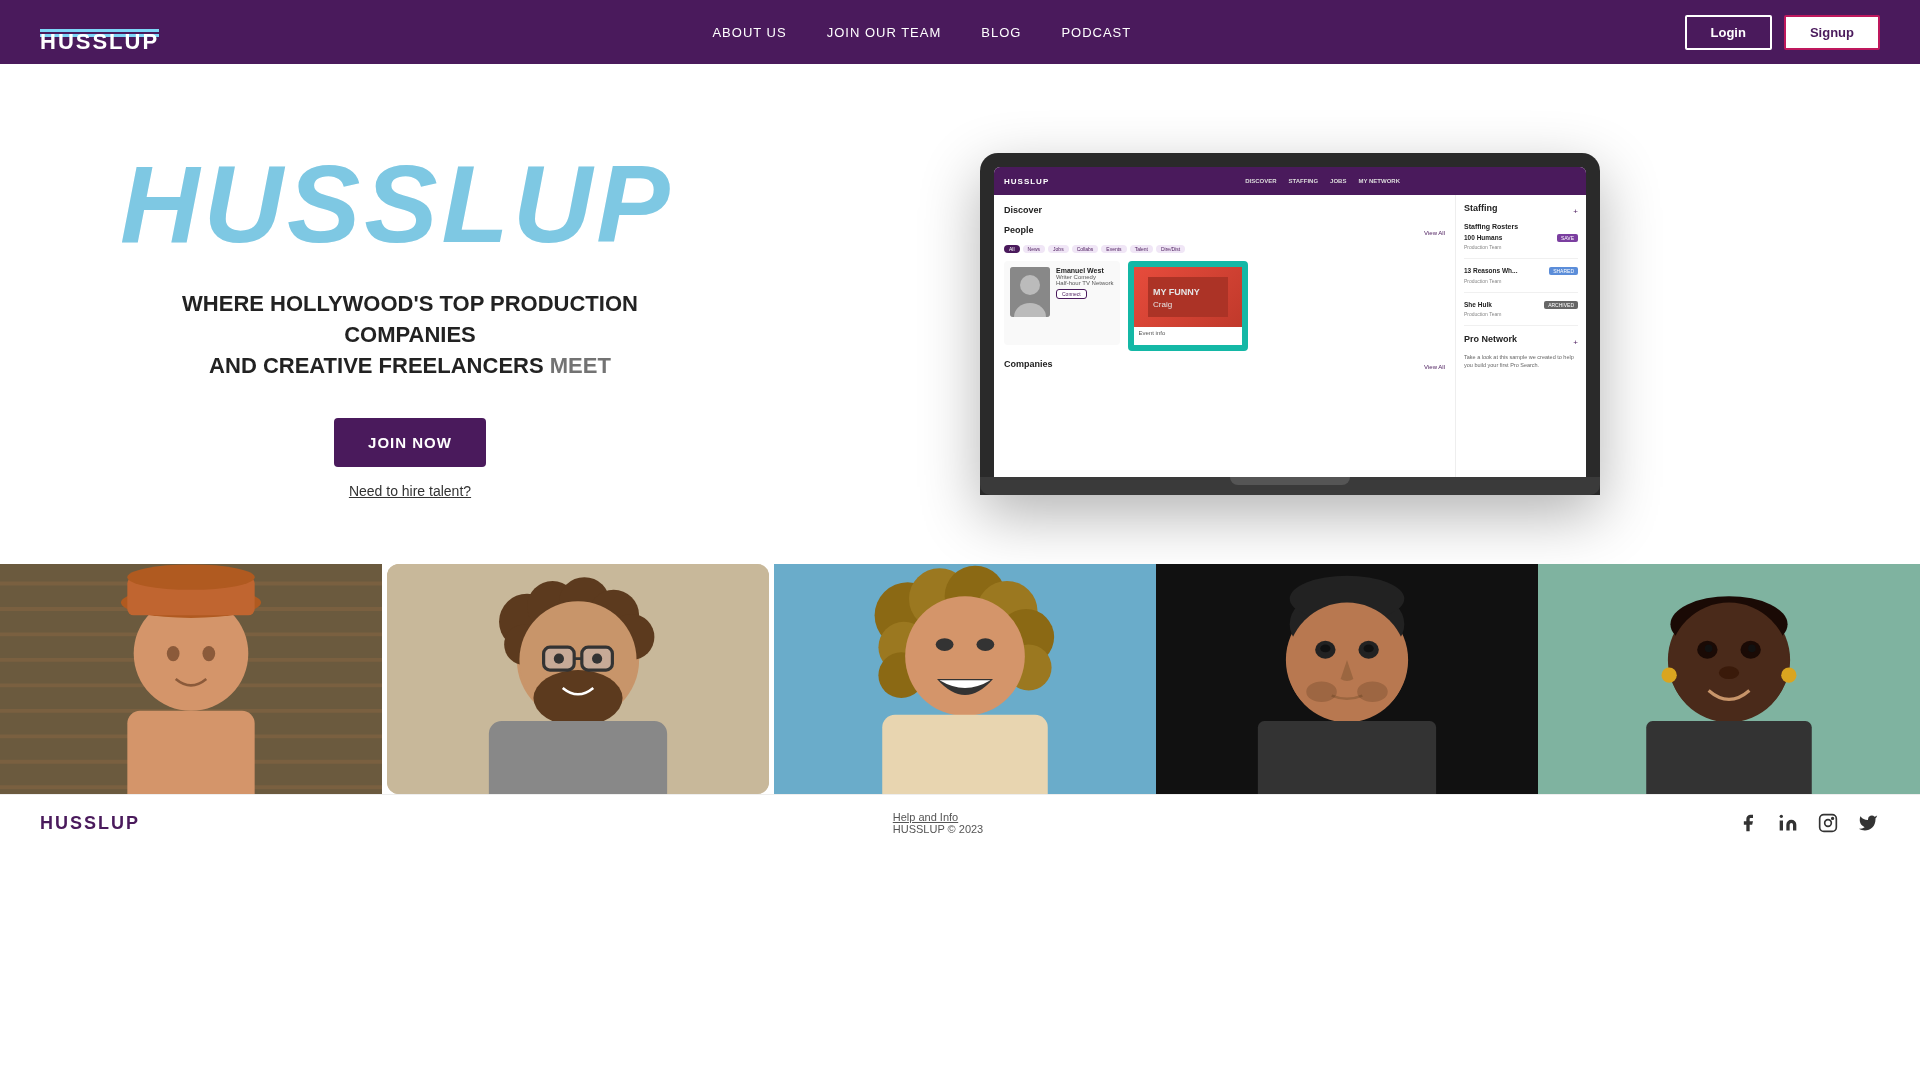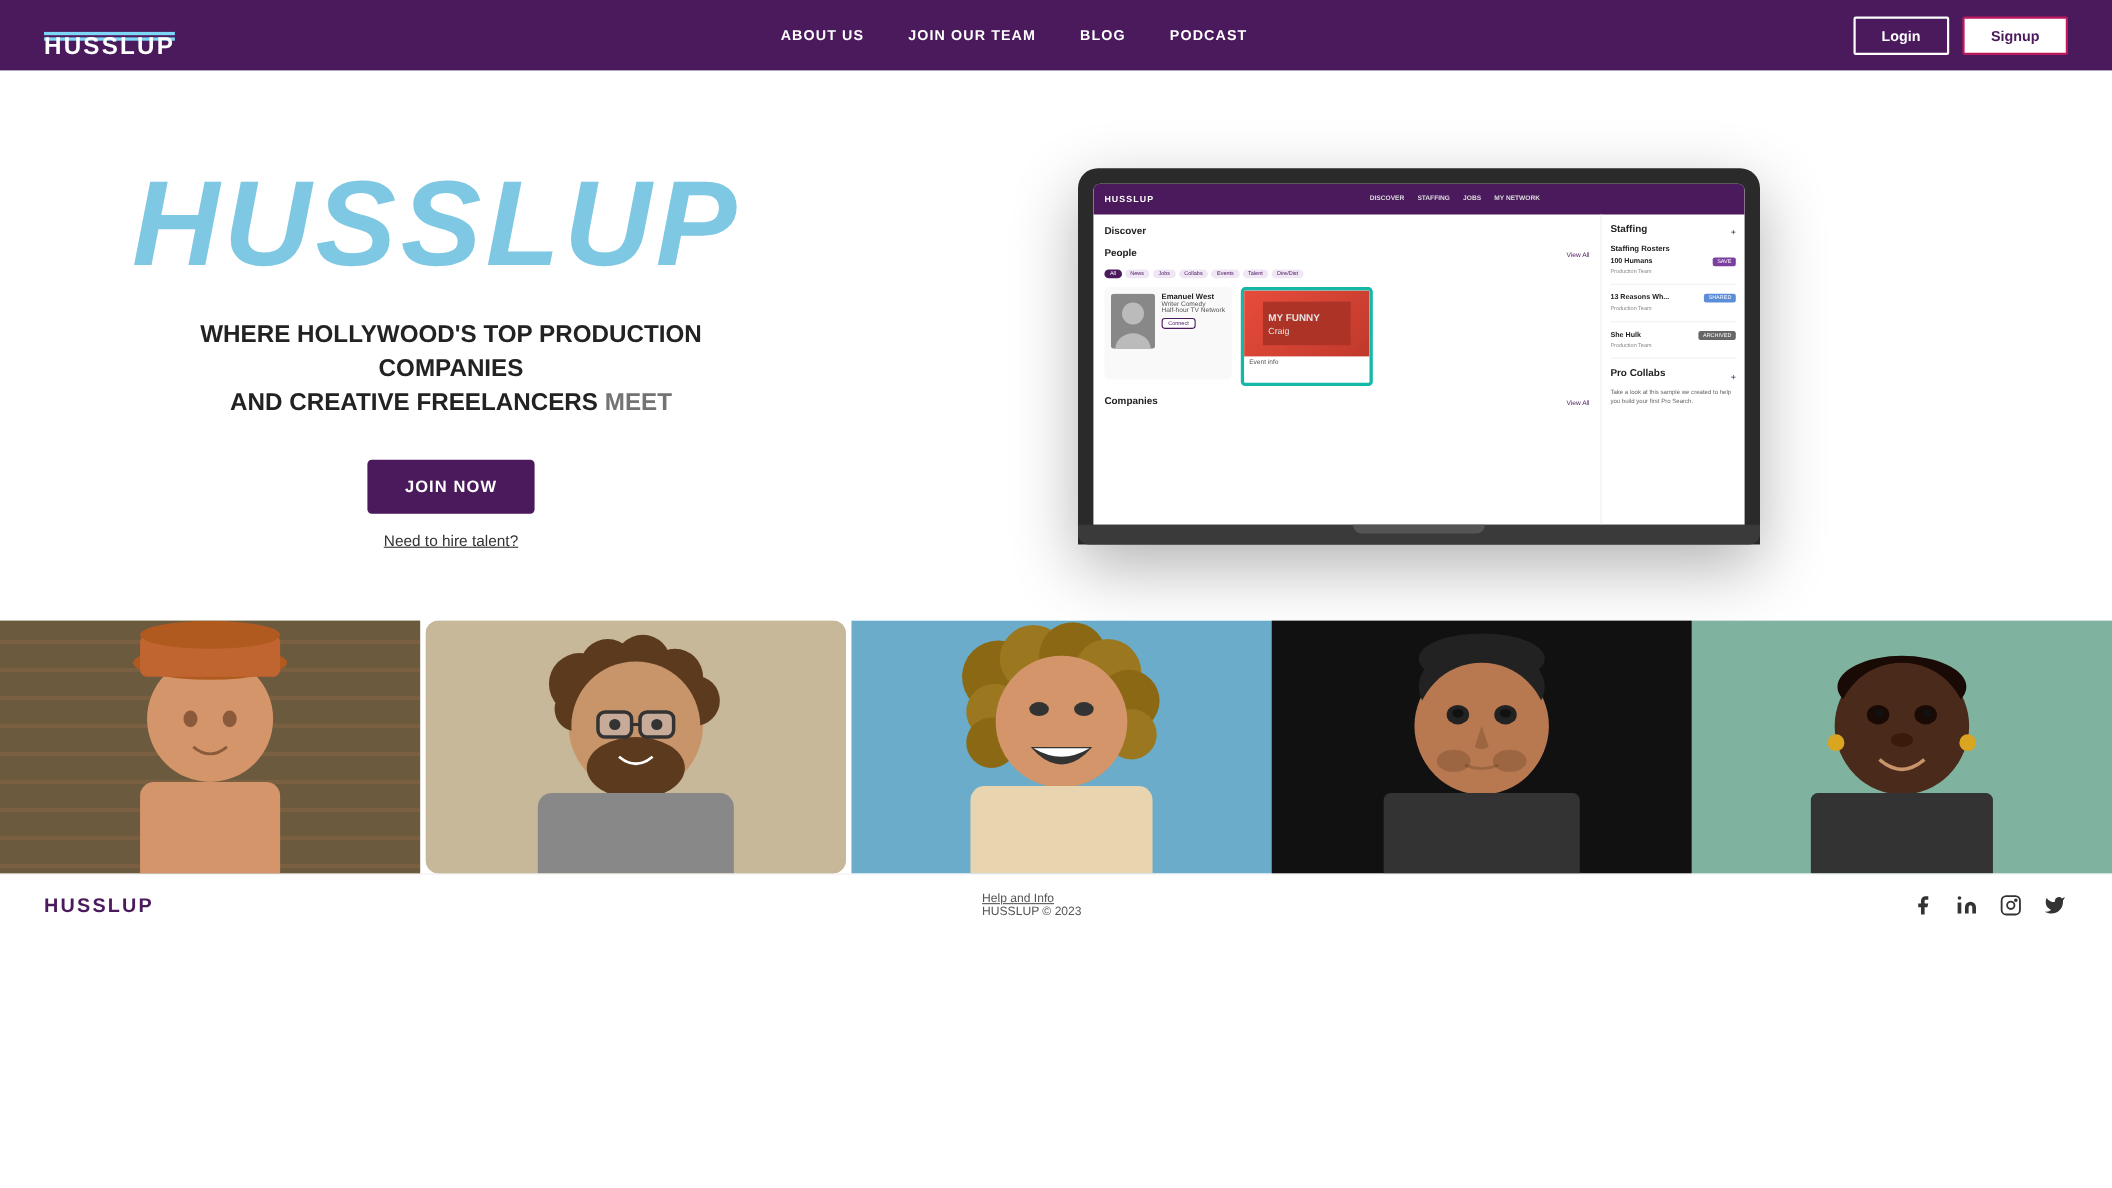--- a/index.html
+++ b/index.html
@@ -31,21 +31,21 @@
     }
     .navbar-links {
       display: flex;
       gap: 40px;
       list-style: none;
     }
     .navbar-links li a {
       color: #fff;
       text-decoration: none;
       font-size: 13px;
-      font-weight: 700;
+      font-weight: 400;
       letter-spacing: 1px;
       text-transform: uppercase;
     }
     .navbar-actions {
       display: flex;
       gap: 12px;
     }
     .btn-login {
       background: transparent;
       border: 2px solid #fff;
@@ -273,21 +273,21 @@
       background: #fff;
       border: 1px solid #4a1a5c;
       color: #4a1a5c;
       font-size: 5px;
       padding: 1px 5px;
       border-radius: 3px;
       margin-top: 3px;
       display: inline-block;
     }
     .lc-event-card {
-      border: 3px solid #14b8a6;
+      border: 6px solid #14b8a6;
       border-radius: 4px;
       overflow: hidden;
       height: 90px;
     }
     .lc-event-img {
       width: 100%;
       height: 60px;
       background: linear-gradient(135deg, #e74c3c, #c0392b);
       display: flex;
       align-items: center;
@@ -517,21 +517,21 @@
                 <span class="ls-badge shared">SHARED</span>
               </div>
               <div class="ls-item">
                 <div>
                   <div class="ls-item-title">She Hulk</div>
                   <div class="ls-meta">Production Team</div>
                 </div>
                 <span class="ls-badge archived">ARCHIVED</span>
               </div>
               <div class="lc-section-header" style="margin-top:6px;">
-                <span class="lc-section-title">Pro Collabs</span>
+                <span class="lc-section-title">Pro Network</span>
                 <span style="font-size:8px;color:#4a1a5c;">+</span>
               </div>
               <div style="font-size:5.5px;color:#666;line-height:1.4;">Take a look at this sample we created to help you build your first Pro Search.</div>
             </div>
           </div>
         </div>
         <div class="laptop-base"></div>
       </div>
     </div>
   </div>

